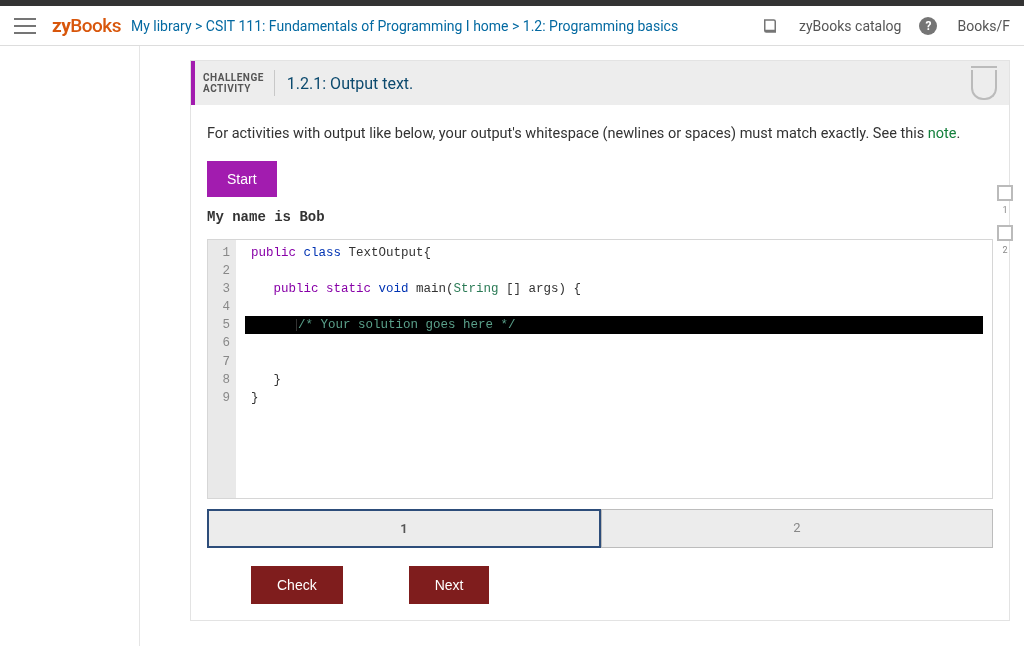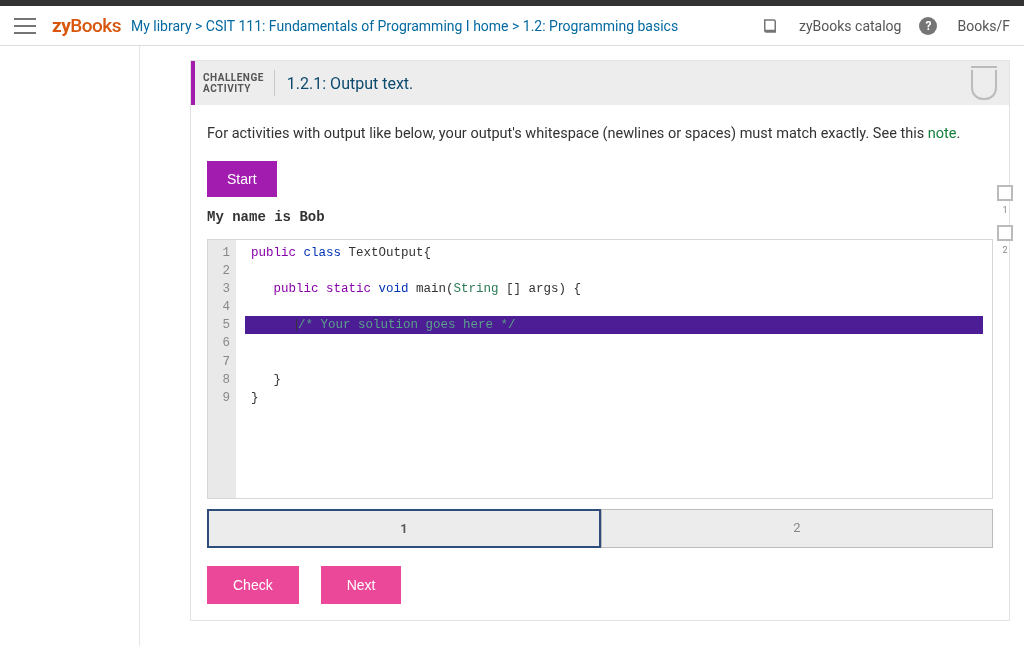--- a/index.html
+++ b/index.html
@@ -61,34 +61,34 @@
     border:1px solid #d6d6d6;
     display:flex; font-family:"Courier New",monospace; font-size:12.5px;
     height:260px; overflow:hidden;
   }
   .gutter { background:#e9e9e9; color:#888; text-align:right; padding:4px 6px 4px 4px; line-height:1.45; user-select:none; min-width:28px;}
   .code-area { flex:1; padding:4px 15px; line-height:1.45; white-space:pre; position:relative; }
   .kw { color:#8800a8; }
   .kw2 { color:#0033b3; }
   .type { color:#2a7a55; }
   .comment { color:#5aa08a; }
-  .hl-line { background:#4c1d95; display:block; margin-left:-6px; padding-left:6px; width:calc(100% + 12px);}
+  .hl-line { background:#000000; display:block; margin-left:-6px; padding-left:6px; width:calc(100% + 12px);}
   .cursor-bar { display:inline-block; width:1px; height:12px; background:#333; vertical-align:middle; margin-right:1px;}
   
   .pager { display:flex; margin-top:10px; }
   .pager-item {
     flex:1; text-align:center; padding:10px 0; border:1px solid #bcbcbc;
     background:#ececec; font-size:13px; color:#888;
   }
   .pager-item.active { border:2px solid #2d4d7a; color:#555; font-weight:600;}
   
   .action-row { display:flex; gap:22px; margin-top:18px; }
   .btn-orange {
-    background:#ec4899; color:#fff; border:none; padding:11px 26px;
-    font-size:14px; cursor:pointer;
+    background:#7f1d1d; color:#fff; border:none; padding:11px 26px;
+    font-size:14px; cursor:pointer;margin-left:44px;
   }
 </style>
 </head>
 <body>
 
 <div class="top-strip"></div>
 
 <div class="header">
   <div class="menu-icon">
     <span></span>

